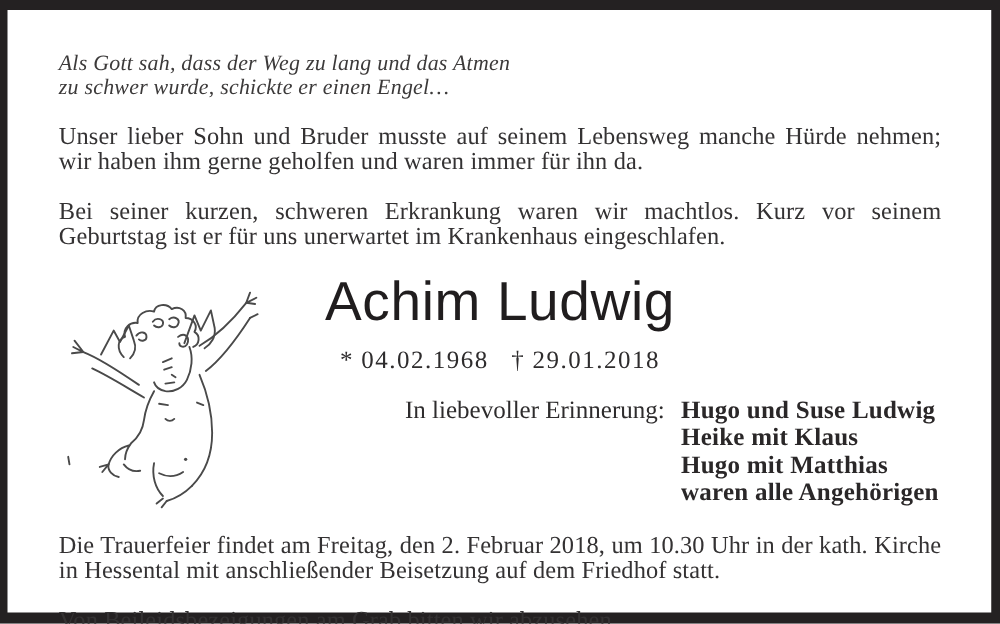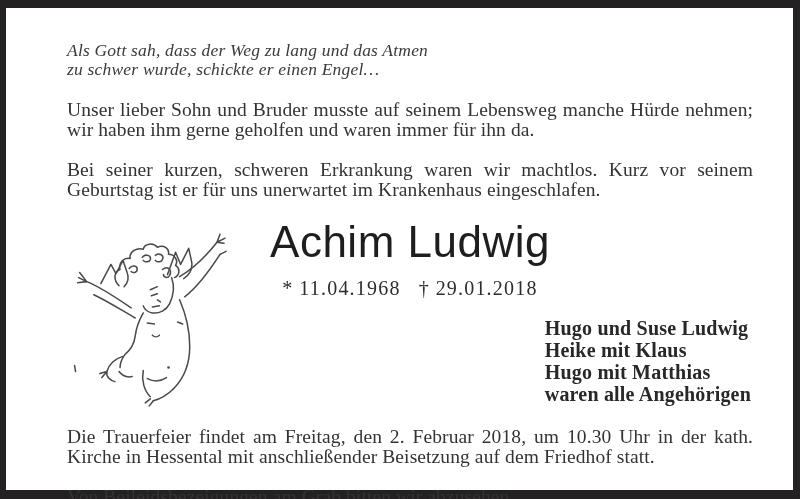--- a/index.html
+++ b/index.html
@@ -15,21 +15,21 @@
     color: #343233;
   }
   .notice-frame {
     box-sizing: border-box;
     width: 800px;
     height: 499px;
     border-style: solid;
     border-color: #242122;
     border-width: 8px 7px 9px 6px;
     background: #ffffff;
-    padding: 33px 40px 0 61px;
+    padding: 33px 40px 0 41px;
     position: relative;
   }
   .epigraph {
     font-style: italic;
     font-size: 17.5px;
     line-height: 19px;
     letter-spacing: 0.2px;
     color: #3c3a3a;
   }
   .para {
@@ -162,24 +162,25 @@
         <path d="M106,168 C100,174 93,178 86,180"></path>
         <path d="M83,178 l-5,4 m8,-2 l-4,5"></path>
 
         <path d="M8,145 l1,6"></path>
       </svg>
     </div>
 
     <div class="deceased-name">Achim Ludwig</div>
 
     <div class="dates-line">
-      <span class="birth-group"><span class="date-symbol">*</span><span>11.04.1968</span></span><span class="death-group"><span class="date-symbol">†</span><span>29.01.2018</span></span>
+      <span class="birth-group"><span class="date-symbol">*</span><span>04.02.1968</span></span><span class="death-group"><span class="date-symbol">†</span><span>29.01.2018</span></span>
     </div>
 
     <div class="remembrance">
+      <div class="remembrance-label">In liebevoller Erinnerung:</div>
       <div class="mourners">
         <div>Hugo und Suse Ludwig</div>
         <div>Heike mit Klaus</div>
         <div>Hugo mit Matthias</div>
         <div>waren alle Angehörigen</div>
       </div>
     </div>
 
   </div>
 

